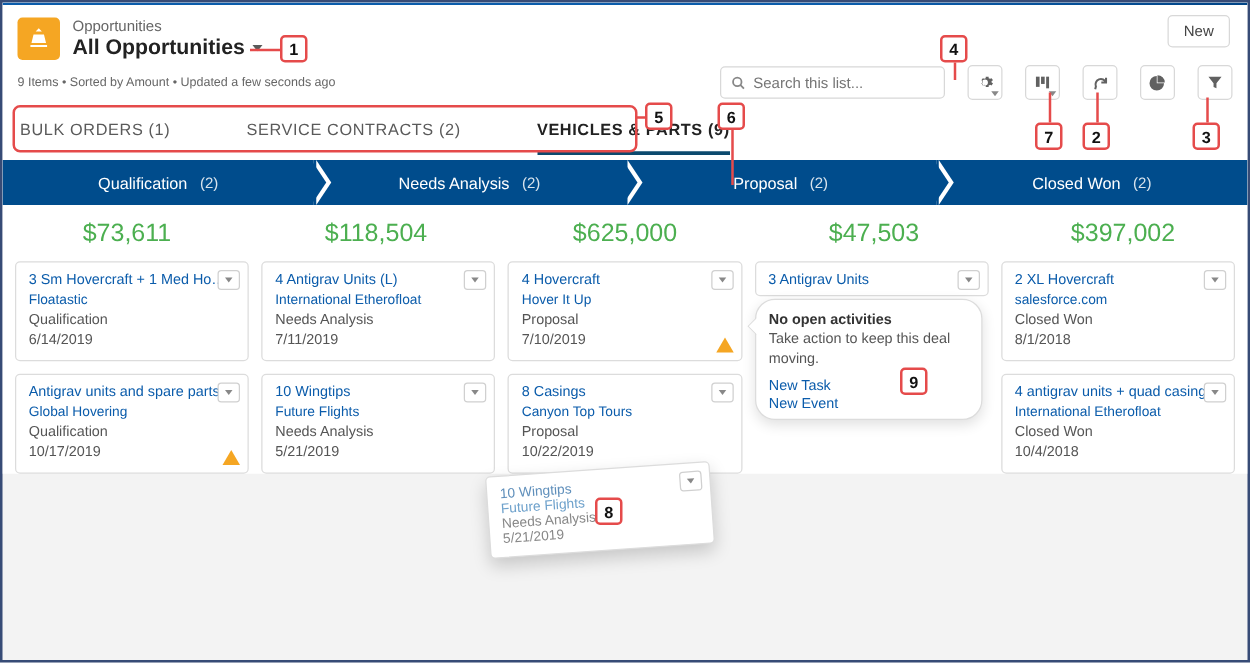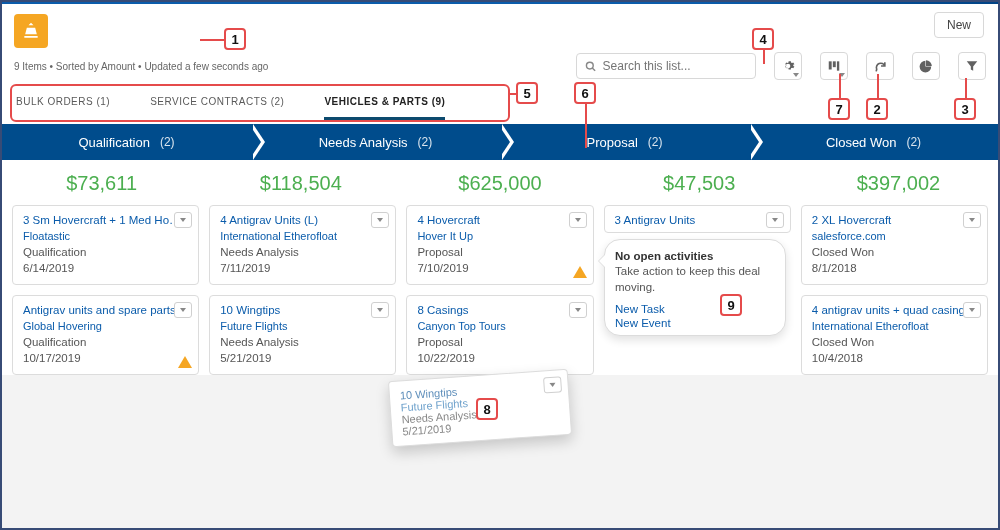--- a/index.html
+++ b/index.html
@@ -20,34 +20,34 @@
   .sub-left { font-size:10px; color:#666; }
   .sub-right { display:flex; align-items:center; gap:18px; }
   .search { border:1px solid #d8d8d8; border-radius:4px; padding:5px 8px; width:180px; display:flex; align-items:center; gap:6px; }
   .search input { border:none; outline:0; font-size:12px; width:100%; }
   .tool-btn { border:1px solid #d8d8d8; border-radius:4px; background:#fff; width:28px; height:28px; display:flex; align-items:center; justify-content:center; cursor:pointer; position:relative; }
   .tool-btn .drop-chev { position:absolute; right:2px; bottom:2px; }
 
   .chev-down { width:0;height:0;border-left:4px solid transparent;border-right:4px solid transparent;border-top:5px solid #5a5a5a; }
   .chev-down-sm { border-left:3px solid transparent;border-right:3px solid transparent;border-top:4px solid #888; }
 
-  .tabs { display:flex; gap:40px; padding:0 14px; font-size:10px; letter-spacing:.5px; color:#5a5a5a; }
+  .tabs { display:flex; gap:61px; padding:0 14px; font-size:13px; letter-spacing:.5px; color:#5a5a5a; }
   .tab { padding:10px 0; cursor:pointer; }
   .tab.active { color:#222; font-weight:600; border-bottom:3px solid #0c4a6e; }
   .tabs-wrap { position:relative; }
   .tabs-outline { position:absolute; left:8px; top:-2px; width:500px; height:38px; border:2px solid #e54b4b; border-radius:6px; pointer-events:none; }
 
   .stage-row { display:flex; margin-top:4px; }
   .stage { flex:1; position:relative; height:36px; background:#004c8c; color:#fff; font-size:13px; display:flex; align-items:center; justify-content:center; }
   .stage::after { content:""; position:absolute; right:-10px; top:0; width:0; height:0; border-top:18px solid transparent; border-bottom:18px solid transparent; border-left:12px solid #004c8c; z-index:2; }
   .stage::before { content:""; position:absolute; right:-14px; top:0; width:0; height:0; border-top:18px solid transparent; border-bottom:18px solid transparent; border-left:12px solid #fff; z-index:1; }
   .stage:last-child::after, .stage:last-child::before { display:none; }
   .stage .count { opacity:.85; margin-left:10px; font-size:12px; }
 
-  .totals-row { display:flex; }
+  .totals-row { display:flex;justify-content:flex-end; }
   .total { flex:1; text-align:center; padding:12px 0 10px; color:#4caf50; font-size:20px; font-weight:300; }
 
   .columns { display:flex; gap:10px; padding:0 10px; }
   .col { flex:1; display:flex; flex-direction:column; gap:10px; }
   .card { border:1px solid #dcdcdc; border-radius:4px; background:#fff; padding:8px 10px 10px 10px; font-size:11.5px; position:relative; }
   .card .title { color:#0b5cab; font-size:11.5px; cursor:pointer; }
   .card .acct { color:#0b5cab; font-size:11px; margin-top:4px; cursor:pointer;}
   .card .stage-txt { color:#555; margin-top:4px; }
   .card .date { color:#555; margin-top:4px; }
   .card .menu { position:absolute; top:6px; right:6px; width:18px; height:16px; border:1px solid #d0d0d0; border-radius:3px; background:#fff; display:flex; align-items:center; justify-content:center; cursor:pointer;}
@@ -74,20 +74,27 @@
 
 <div class="page">
   <div class="top-strip"></div>
 
   <div class="header">
     <div class="obj-icon">
       <svg viewBox="0 0 24 24">
           <path d="M5 16l2-8h10l2 8H5zm-1 2h16v2H4v-2zM12 2l3 3H9l3-3z"></path>
         </svg>
     </div>
+    <div class="header-left">
+      <div class="obj-label">Opportunities</div>
+      <div class="list-title">
+        <span>All Opportunities</span>
+        <span class="chev chev-down"></span>
+      </div>
+    </div>
     <button class="new-btn">New</button>
   </div>
 
   <div class="subhead">
     <div class="sub-left">9 Items • Sorted by Amount • Updated a few seconds ago</div>
     <div class="sub-right">
       <div class="search">
         <svg width="13" height="13" viewBox="0 0 24 24" fill="none" stroke="#888" stroke-width="3">
             <circle cx="10" cy="10" r="7"></circle>
             <line x1="15" y1="15" x2="21" y2="21"></line>

